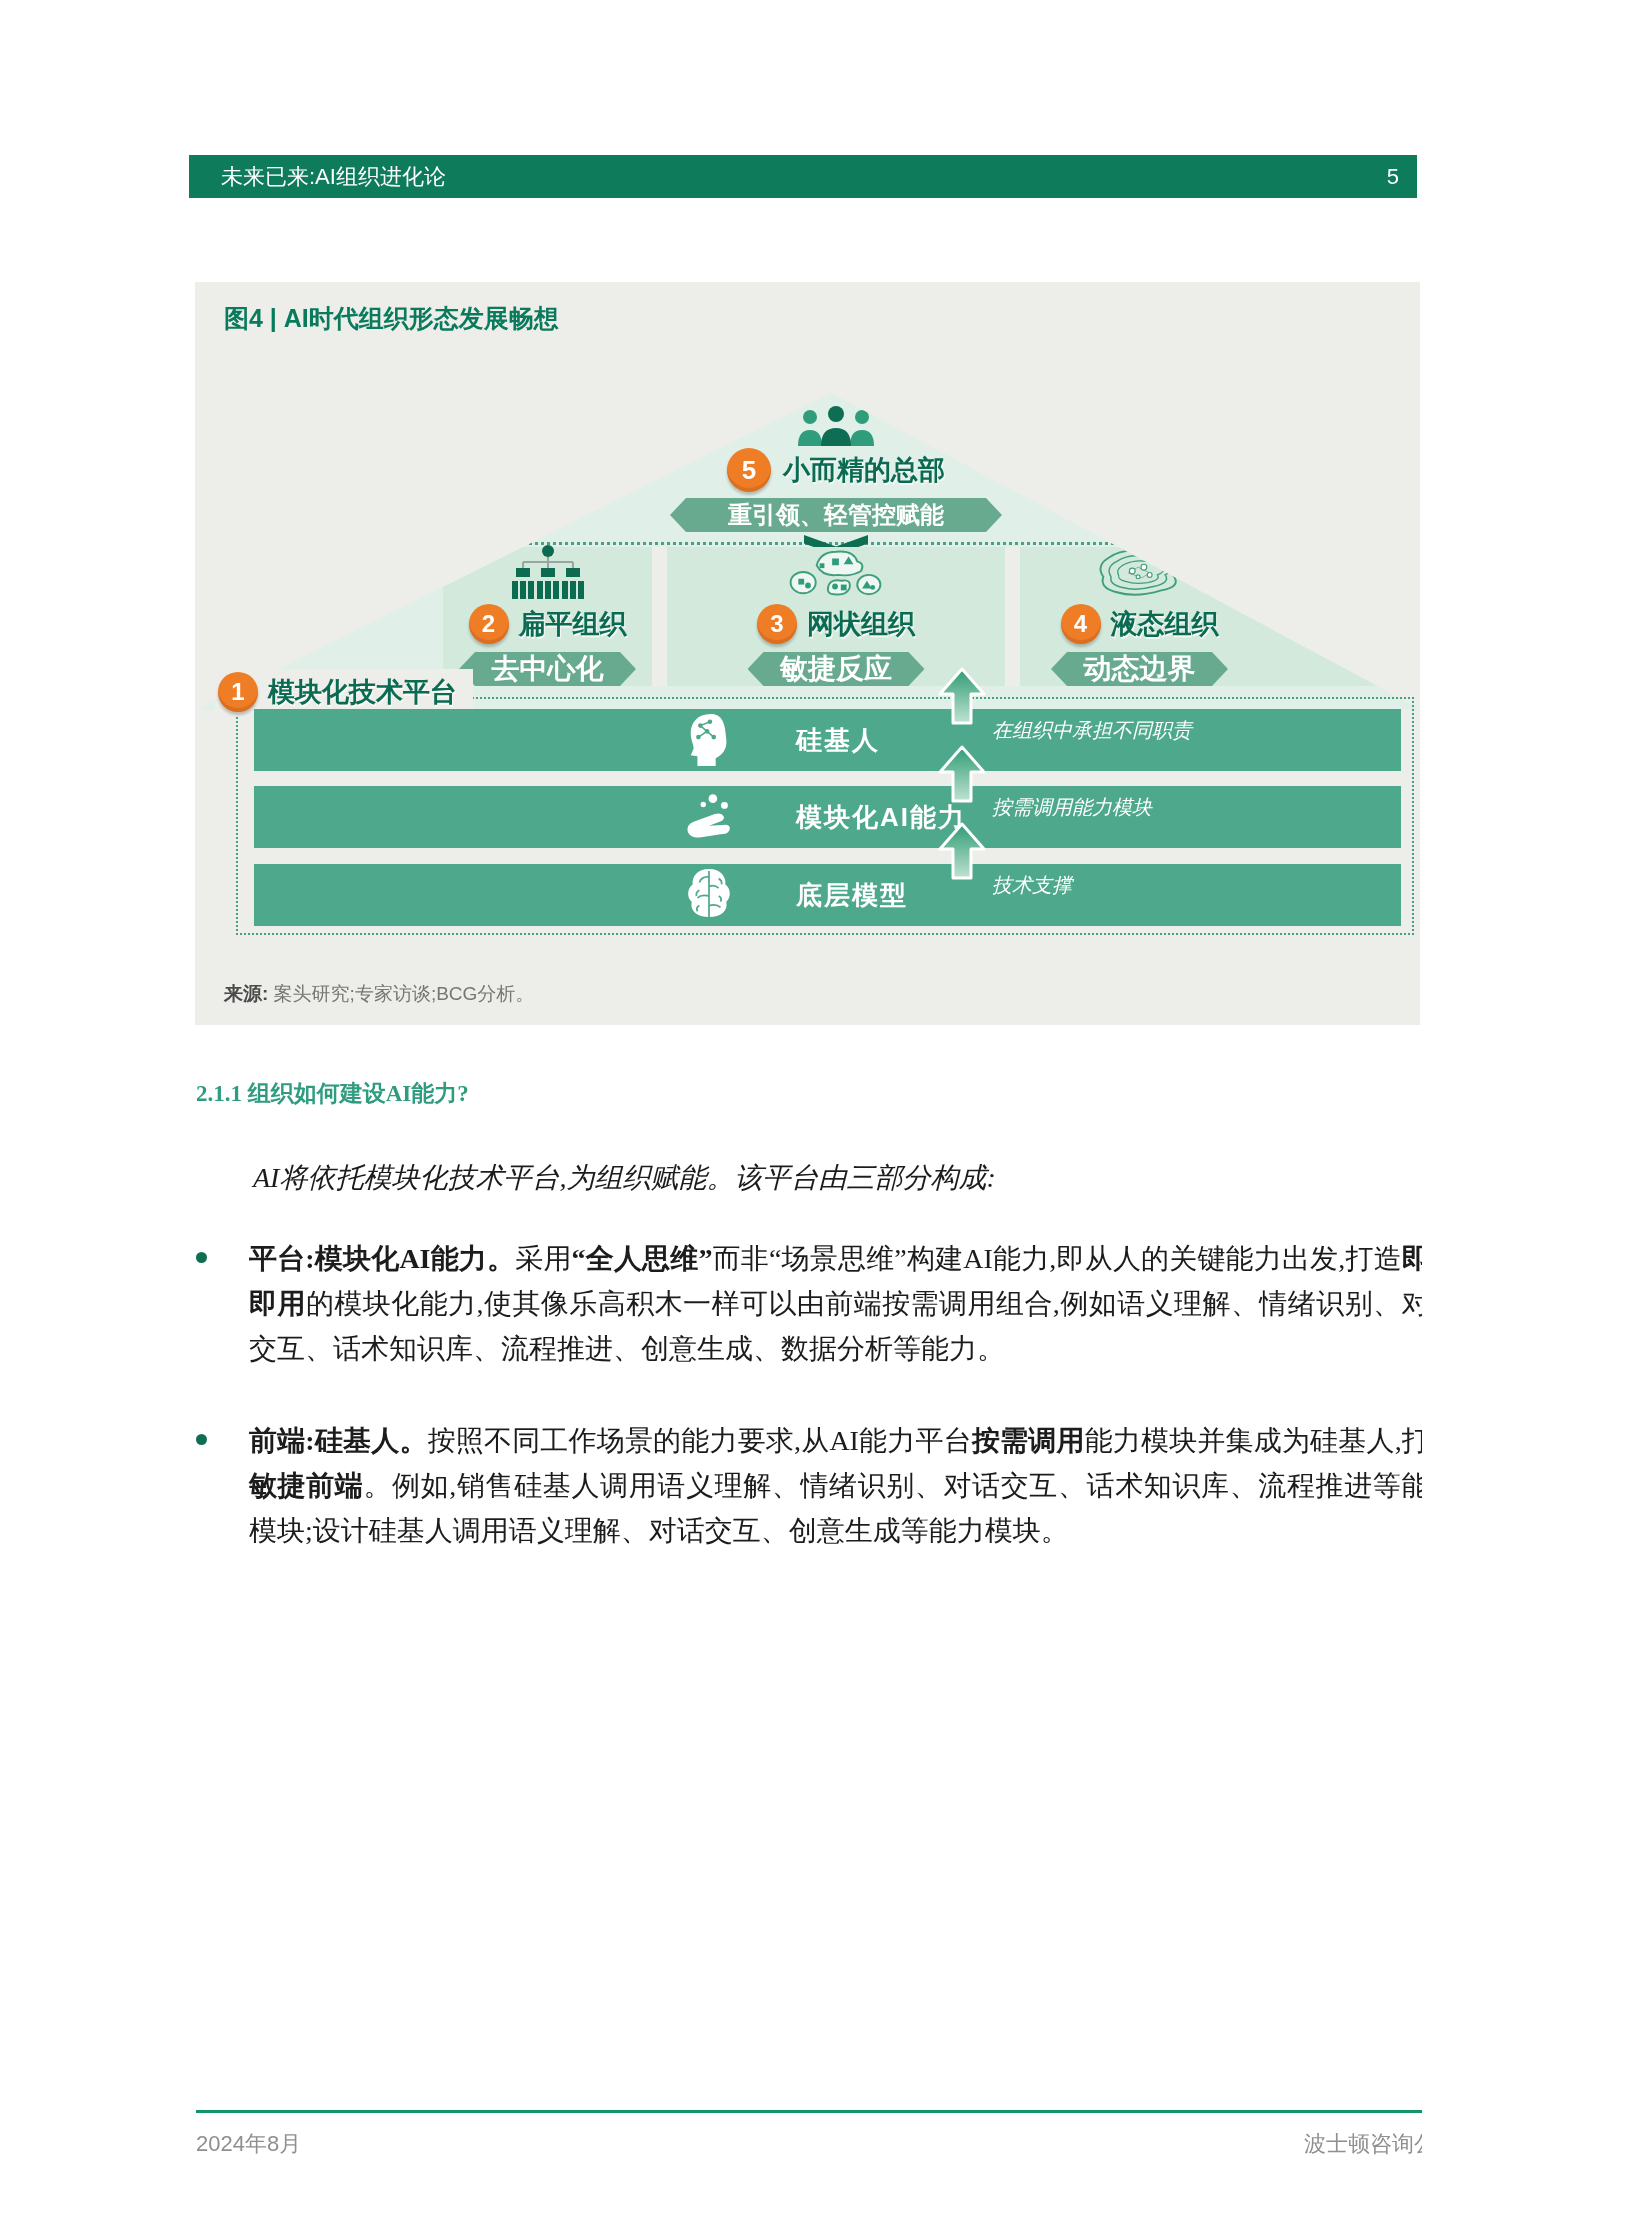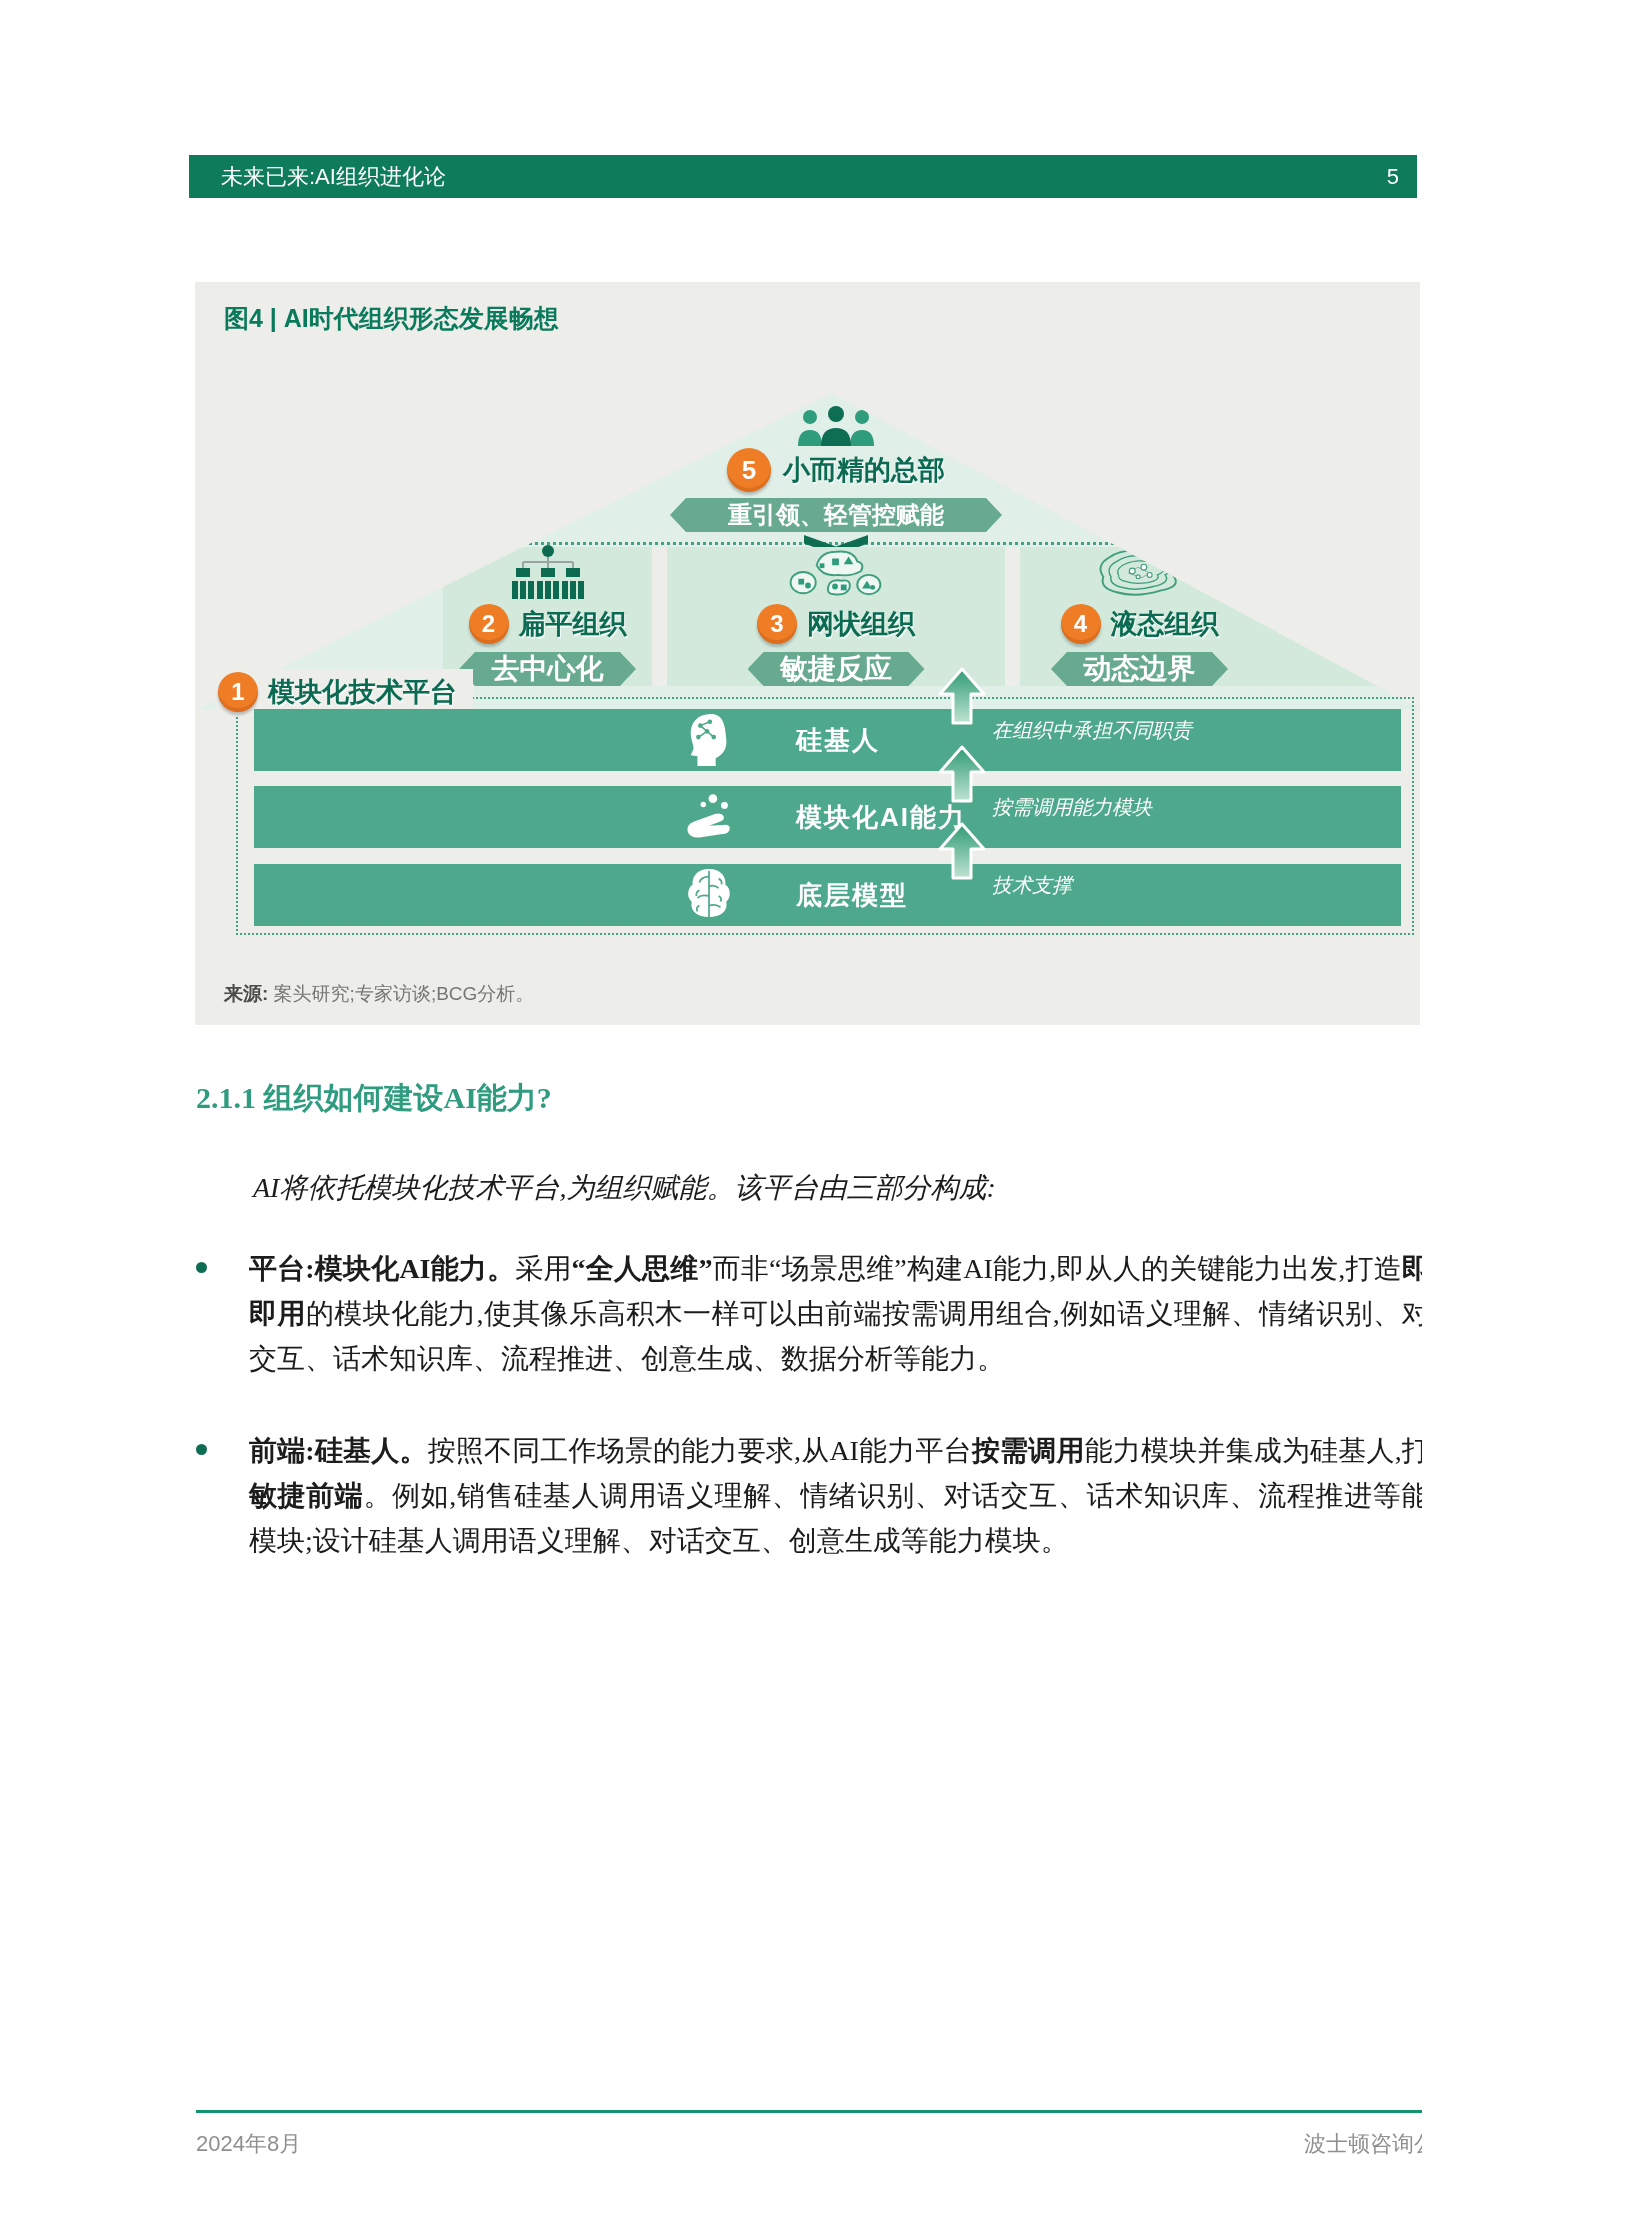--- a/index.html
+++ b/index.html
@@ -61,21 +61,21 @@
               font-family:"Liberation Serif", serif;}
   .arrow{position:absolute;left:743px;width:48px;height:58px;z-index:5;}
   .arr1{top:385px;} .arr2{top:463px;} .arr3{top:540px;}
 
   .source{position:absolute;left:29px;top:699px;margin:0;font-size:19px;color:#767676;}
   .src-label{font-weight:bold;color:#4b4b4b;}
 
   
   .content{position:absolute;left:196px;top:1078px;width:1262px;
            font-family:"Liberation Serif", serif;color:#1c1c1c;text-align:justify;}
-  .sec-heading{margin:0 0 46px 0;font-size:30px;font-weight:bold;color:#2f9c80;}
+  .sec-heading{margin:0 0 46px 0;font-size:23px;font-weight:bold;color:#2f9c80;}
   .intro{margin:0 0 36px 0;font-size:28px;line-height:45px;padding-left:57px;font-style:italic;}
   .bullets{list-style:none;margin:0;padding:0;}
   .bullet{display:flex;margin-bottom:47px;font-size:28px;line-height:45px;}
   .bullet-dot{width:53px;flex:none;padding-top:16px;}
   .bullet-dot i{display:block;width:11px;height:11px;border-radius:50%;background:#0d6e54;}
   .bullet-text{flex:1;}
   .seg-bold{font-weight:bold;}
   .seg-green{color:#2f9c80;}
 
   

